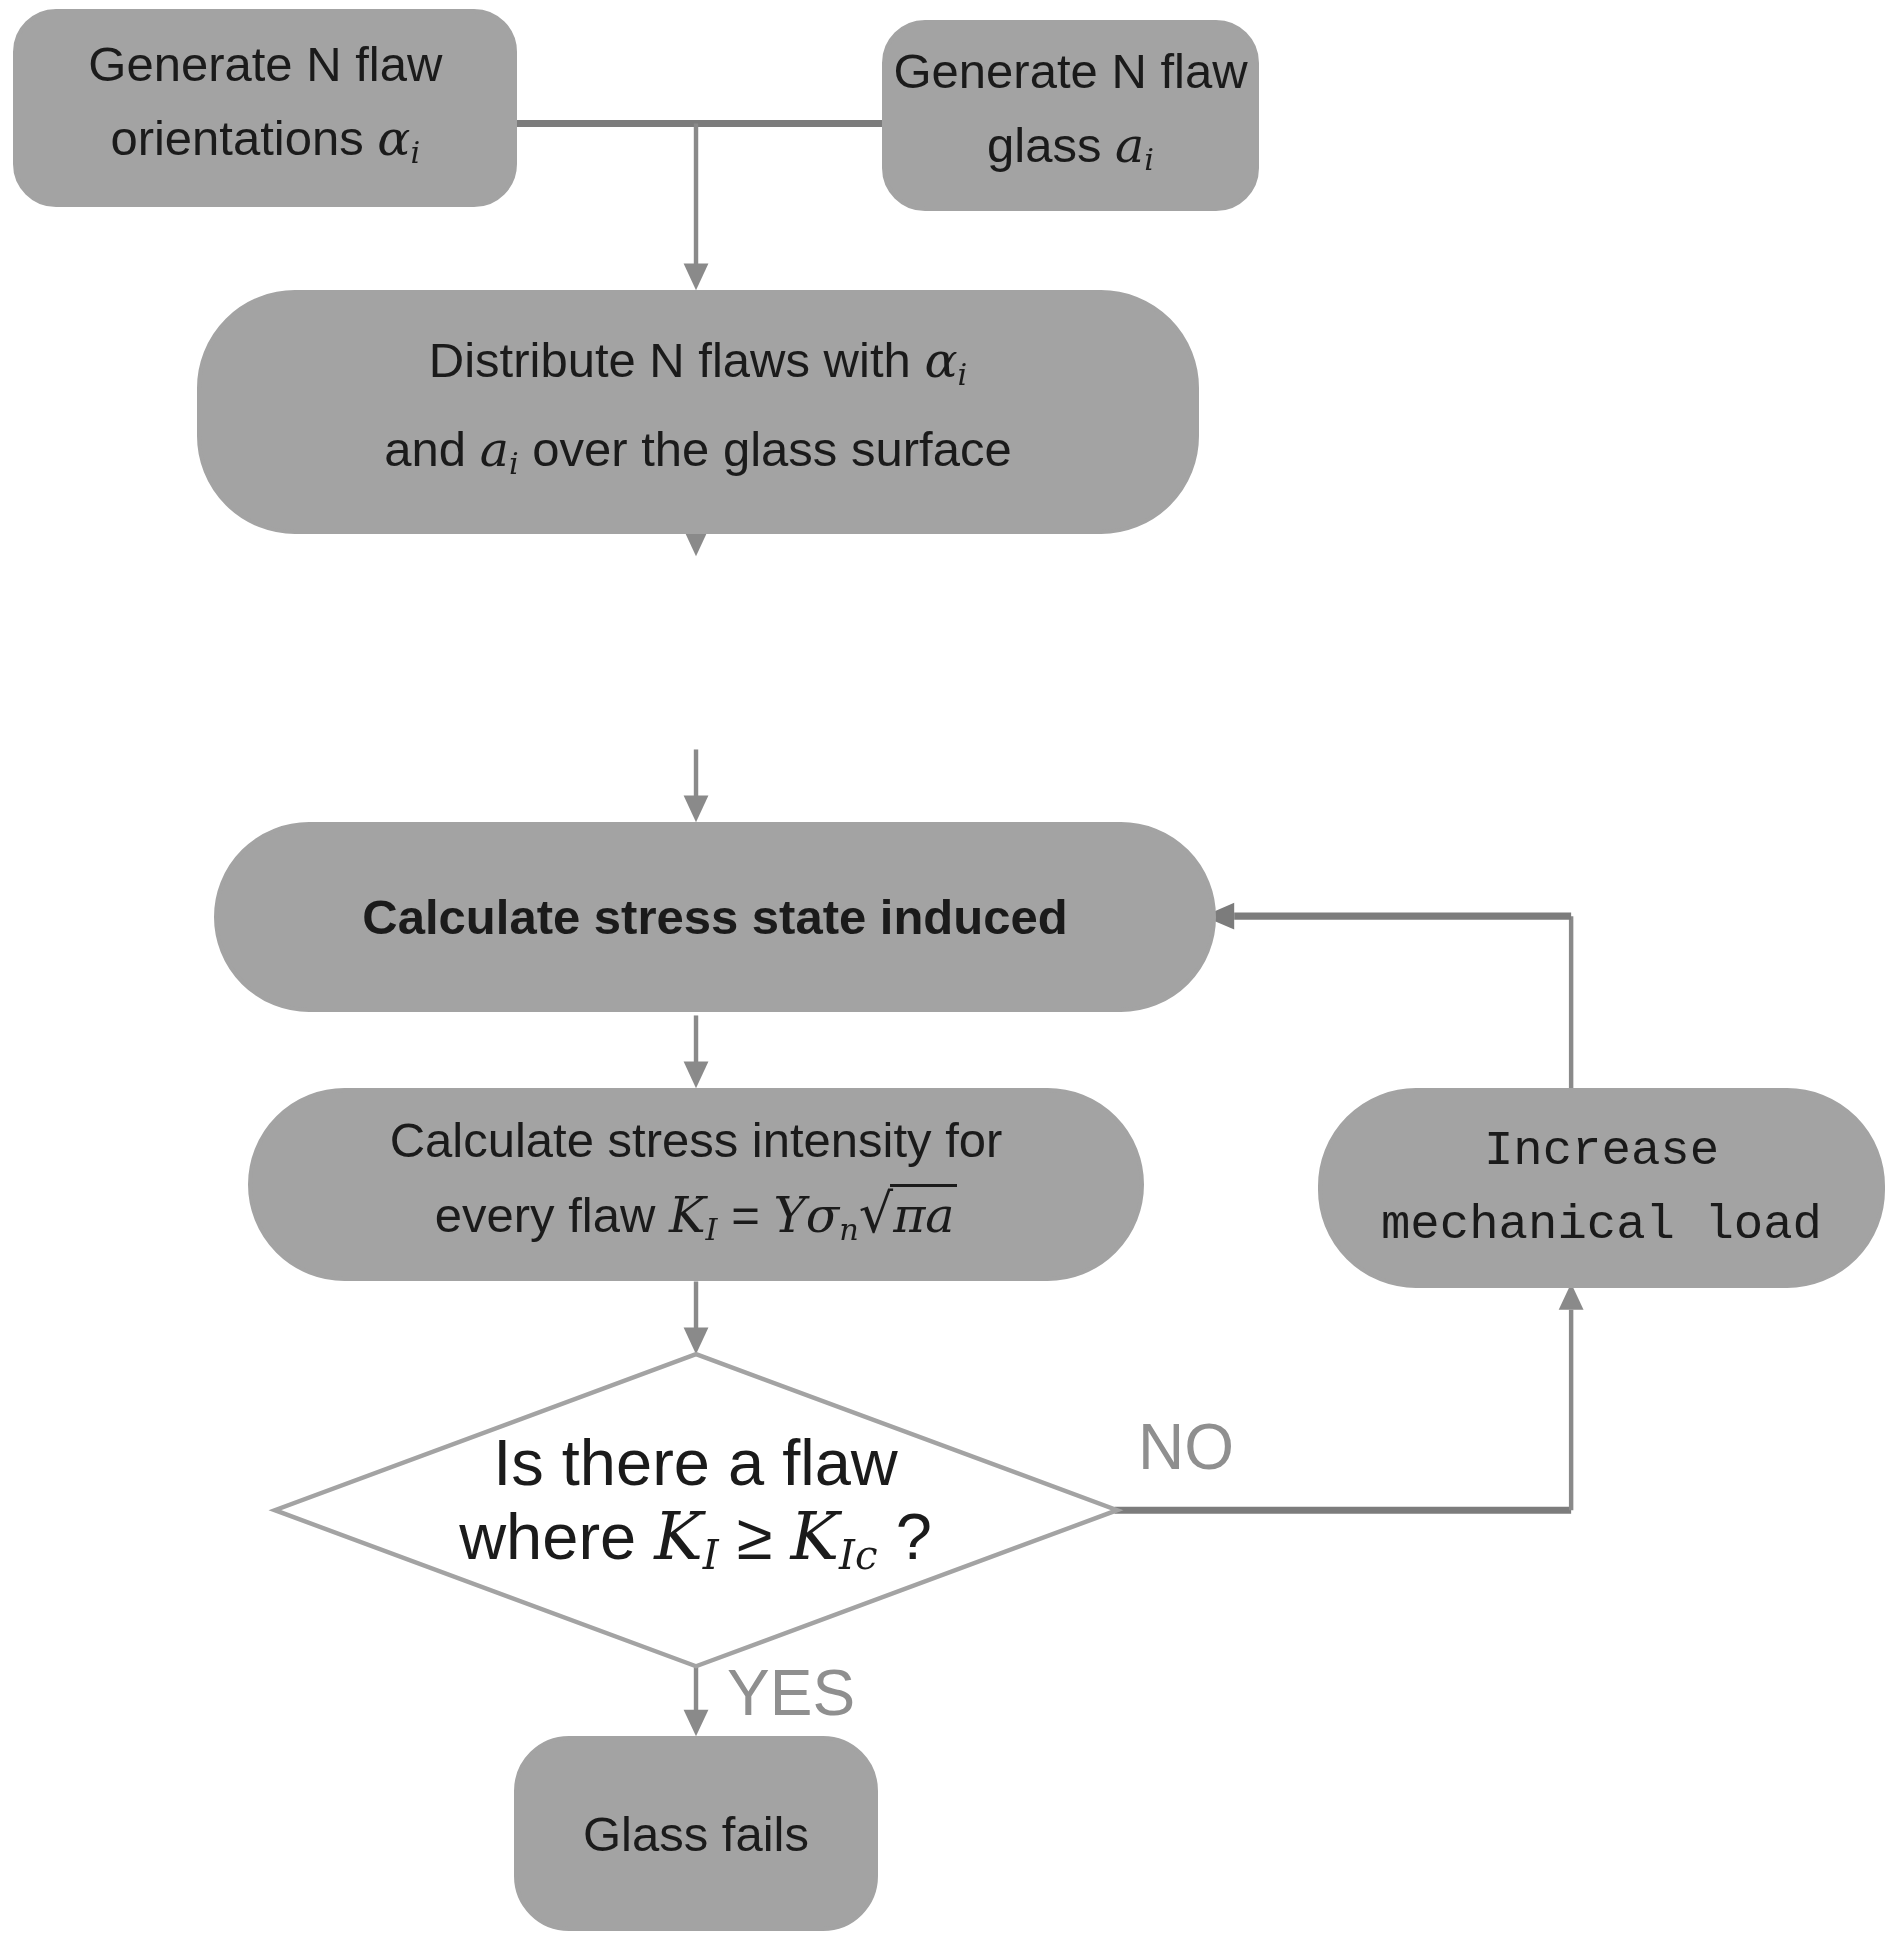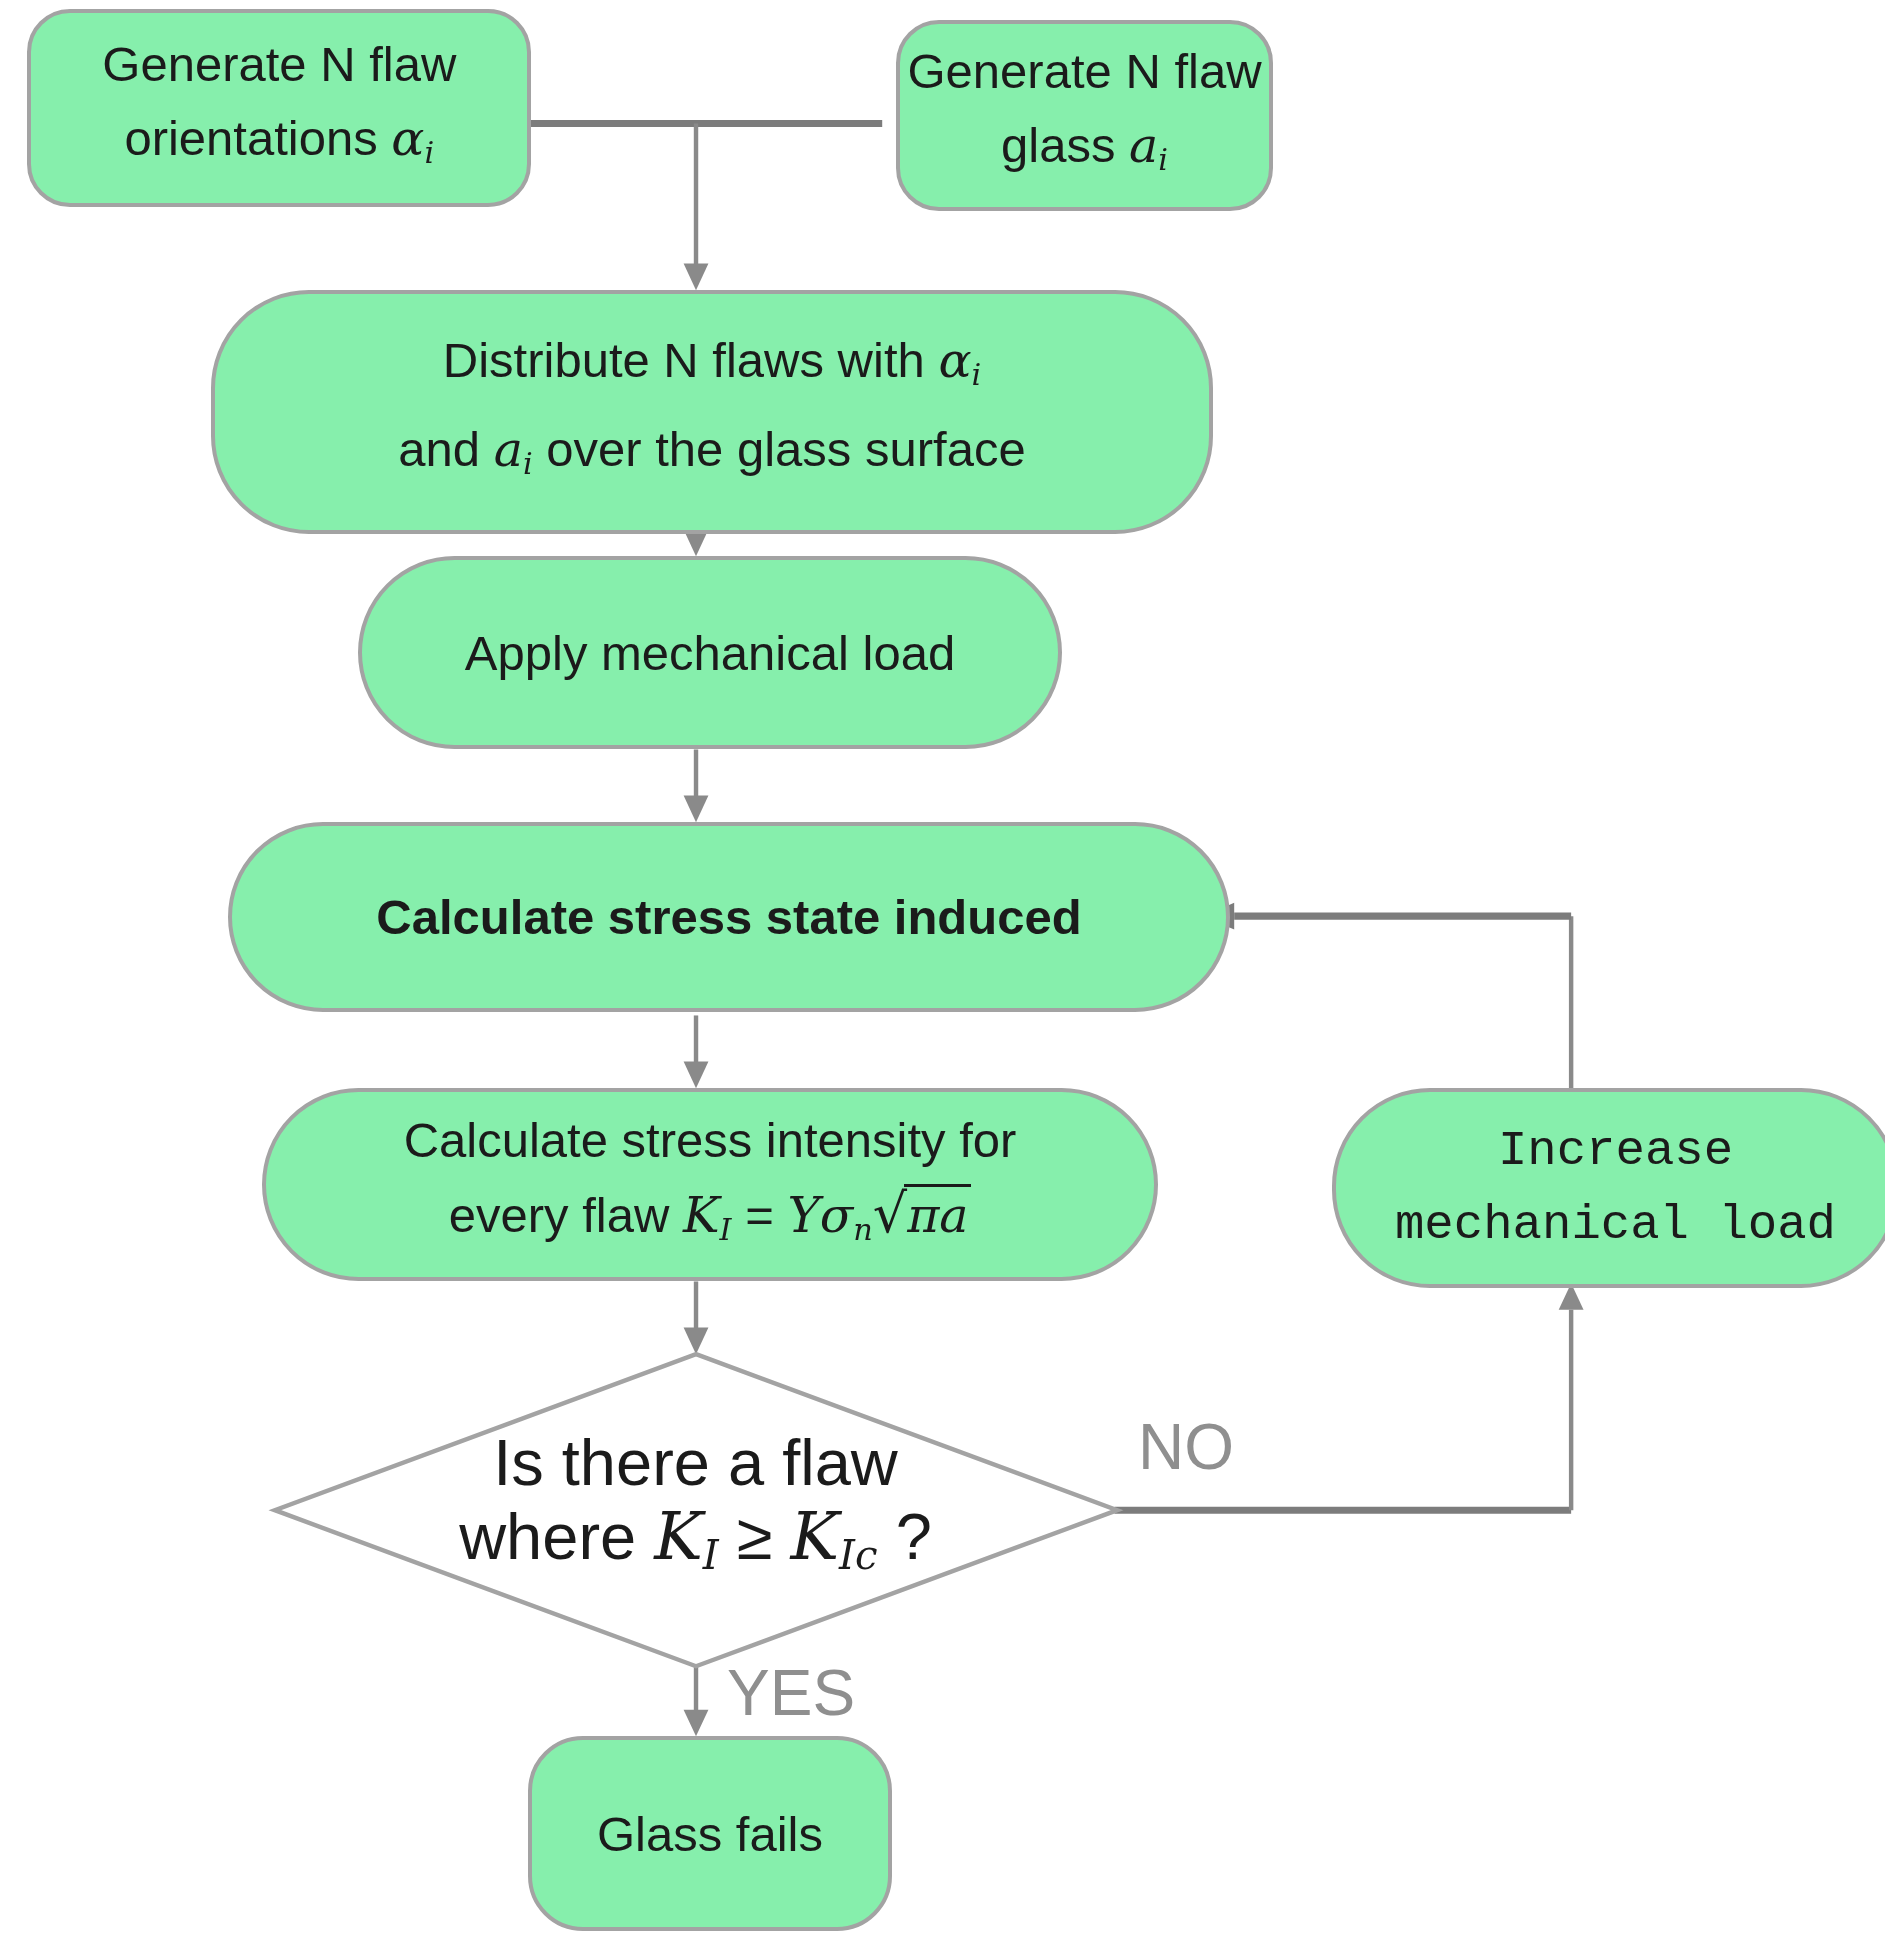--- a/index.html
+++ b/index.html
@@ -14,23 +14,23 @@
   }
   svg.wires{position:absolute; left:0; top:0; width:1885px; height:1952px;}
   .wire{stroke:var(--arrow); stroke-width:5; fill:none;}
   .wire.thick{stroke:var(--thick); stroke-width:8;}
   .head{fill:var(--arrow); stroke:none;}
   .head.dark{fill:var(--thick);}
   .diamond{fill:#ffffff; stroke:var(--border); stroke-width:5;}
 
   .node{
     position:absolute; box-sizing:border-box;
-    border:4.4px solid var(--border); background:#86efac;
+    border:4.4px solid var(--border); background:#a3a3a3;
     display:flex; flex-direction:column; justify-content:center; align-items:center;
-    text-align:center; font-size:49px; line-height:74px; color:var(--text);margin-left:14px;
+    text-align:center; font-size:49px; line-height:74px; color:var(--text);
   }
   .rect{border-radius:43px;}
   .stadium{border-radius:98px;}
   .ln{white-space:pre;}
 
   .m{font-family:"DejaVu Serif", serif; font-style:italic;}
   .sub{font-size:0.62em; vertical-align:-0.25em;}
   .rad{font-size:1.1em; font-style:normal;}
   .radicand{border-top:3.5px solid var(--text); padding:0 2.7px; margin-left:-2.7px;}
 
@@ -100,23 +100,20 @@
   <div class="node rect n-depths">
     <div class="ln"><span>Generate N flaw</span></div>
     <div class="ln"><span>glass </span><span class="m">a</span><span class="m sub">i</span></div>
   </div>
 
   <div class="node stadium n-distribute">
     <div class="ln"><span>Distribute N flaws with </span><span class="m">α</span><span class="m sub">i</span></div>
     <div class="ln"><span>and </span><span class="m">a</span><span class="m sub">i</span><span> over the glass surface</span></div>
   </div>
 
-  <div class="node stadium n-apply">
-    <div class="ln"><span>Apply mechanical load</span></div>
-  </div>
 
   <div class="node stadium n-calcstress">
     <div class="ln"><span>Calculate stress state induced</span></div>
   </div>
 
   <div class="node stadium n-calcint">
     <div class="ln"><span>Calculate stress intensity for</span></div>
     <div class="ln"><span>every flaw </span><span class="m">K</span><span class="m sub">I</span><span> = </span><span class="m">Yσ</span><span class="m sub">n</span><span class="m rad">√</span><span class="m radicand">πa</span></div>
   </div>
 

